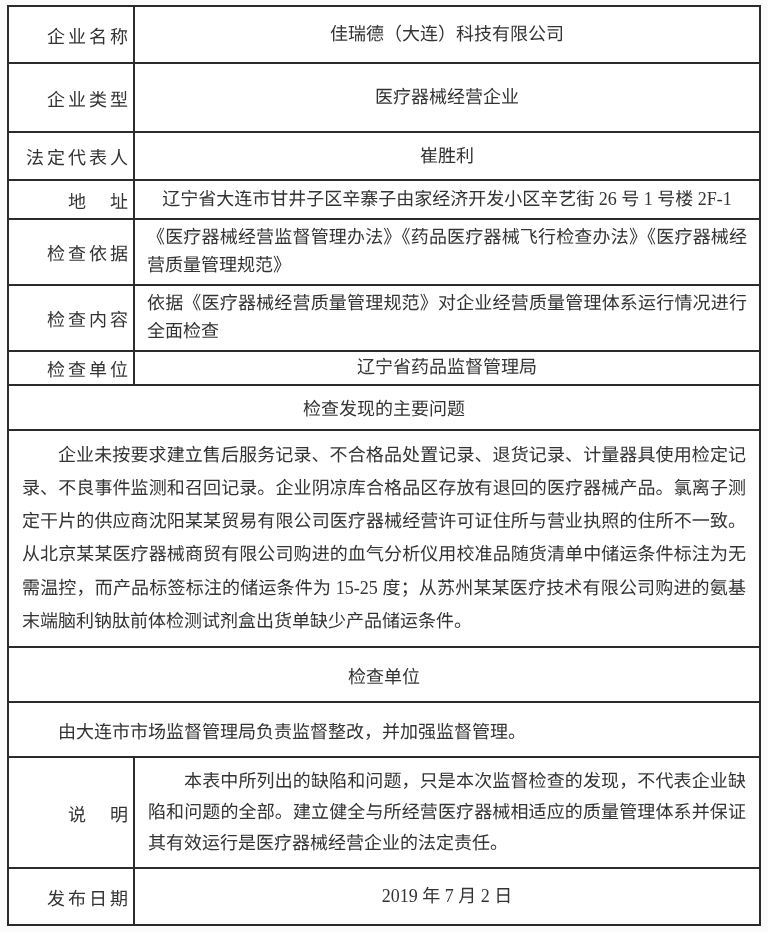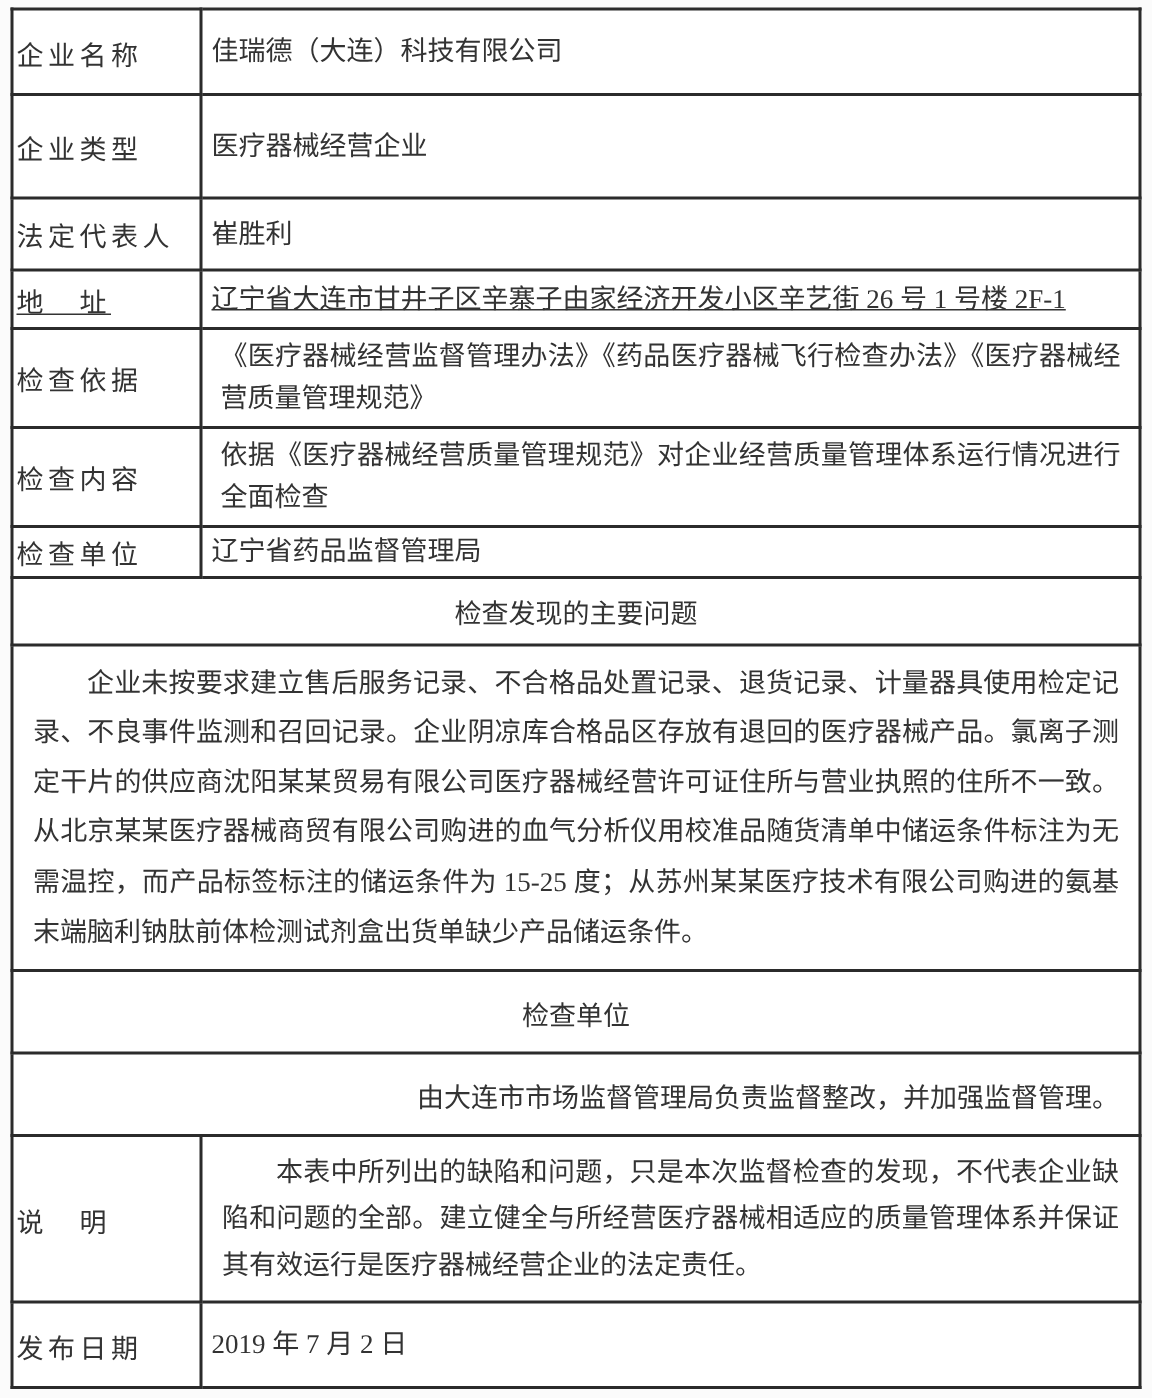--- a/index.html
+++ b/index.html
@@ -29,46 +29,47 @@
   }
   table.report td {
     border: 2px solid var(--border-color);
     font-size: 18px;
     color: var(--text-color);
     vertical-align: middle;
     overflow: hidden;
   }
   td.label-cell {
     width: 126px;
-    text-align: left;
+    text-align: right;
     letter-spacing: 3px;
     padding: 2px;
   }
   td.value-center {
+    text-align: center;
     padding: 2px 6px;
     line-height: 1.5;
   }
   td.value-left {
     text-align: justify;
     padding: 4px 12px;
     line-height: 1.55;
   }
   td.section-header {
     text-align: center;
     padding: 2px;
   }
   td.paragraph-cell {
     text-align: justify;
     padding: 8px 13px;
     line-height: 1.85;
     text-indent: 2em;
     vertical-align: top;
   }
   td.measures-cell {
-    text-align: right;
+    text-align: left;
     padding: 6px 13px;
     text-indent: 2em;
   }
   td.note-cell {
     text-align: justify;
     padding: 8px 13px;
     line-height: 1.72;
     text-indent: 2em;
   }
 </style>
@@ -83,21 +84,21 @@
         <td class="value-center">佳瑞德（大连）科技有限公司</td>
       </tr>
       <tr style="height:69px;">
         <td class="label-cell">企业类型</td>
         <td class="value-center">医疗器械经营企业</td>
       </tr>
       <tr style="height:48px;border-radius:13px;">
         <td class="label-cell">法定代表人</td>
         <td class="value-center">崔胜利</td>
       </tr>
-      <tr style="height:39px;text-decoration:underline;">
+      <tr style="height:39px;">
         <td class="label-cell">地　址</td>
         <td class="value-center">辽宁省大连市甘井子区辛寨子由家经济开发小区辛艺街 26 号 1 号楼 2F-1</td>
       </tr>
       <tr style="height:53px;padding-left:16px;">
         <td class="label-cell">检查依据</td>
         <td class="value-left">《医疗器械经营监督管理办法》《药品医疗器械飞行检查办法》《医疗器械经营质量管理规范》</td>
       </tr>
       <tr style="height:58px;">
         <td class="label-cell">检查内容</td>
         <td class="value-left">依据《医疗器械经营质量管理规范》对企业经营质量管理体系运行情况进行全面检查</td>

